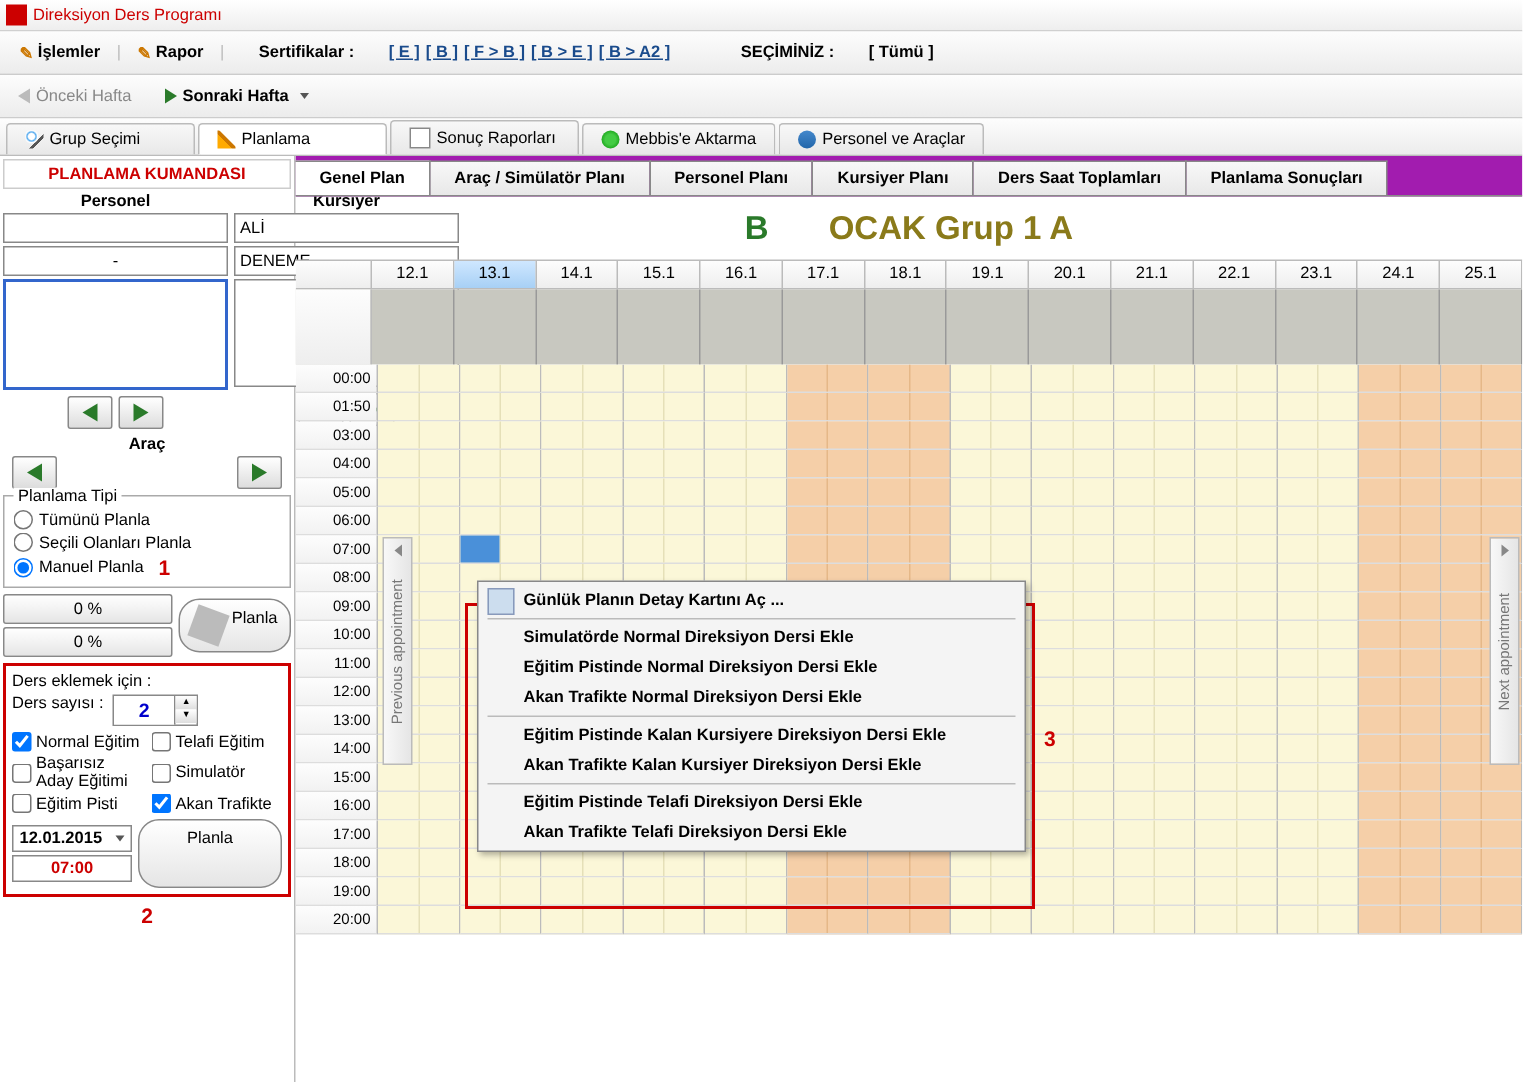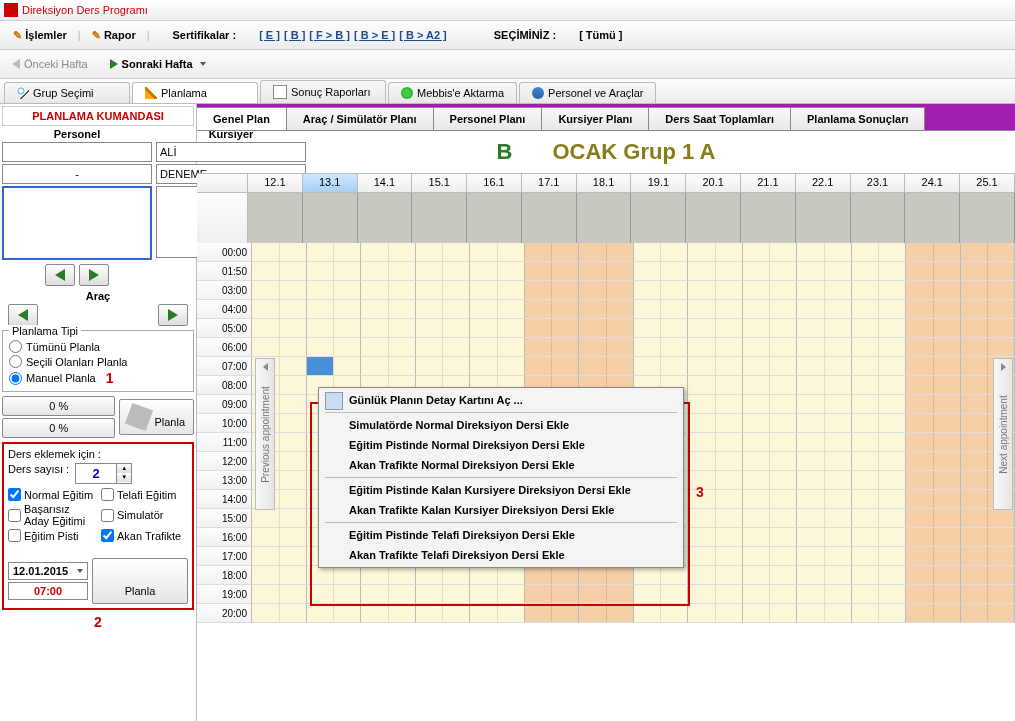--- a/index.html
+++ b/index.html
@@ -41,31 +41,31 @@
 .ar-g-l{width:0;height:0;border-top:6px solid transparent;border-bottom:6px solid transparent;border-right:10px solid #2a7a2a}
 .ar-g-r{width:0;height:0;border-top:6px solid transparent;border-bottom:6px solid transparent;border-left:10px solid #2a7a2a}
 .group-box{border:1px solid #aaa;padding:4px 6px;margin:2px 0;font-size:11px}
 .gb-title{position:relative;top:-10px;background:#fff;padding:0 3px;display:inline-block}
 .gb-body{margin-top:-8px}
 .radio-row{display:flex;align-items:center;gap:4px;padding:1px 0}
 .radio-row input{margin:0}
 .red-num{color:#c00;font-weight:bold;font-size:14px;margin-left:6px}
 .pct-row{display:flex;gap:4px;align-items:center;margin:2px 0}
 .pct-btn{flex:1;border:1px solid #888;background:linear-gradient(#fff,#e5e5e5);padding:3px;text-align:center;font-size:11px;border-radius:2px}
-.big-btn{border:1px solid #888;background:linear-gradient(#fff,#e5e5e5);padding:6px 8px;display:flex;align-items:flex-end;gap:4px;border-radius:2px;font-size:11px}
+.big-btn{border:1px solid #888;background:linear-gradient(#fff,#e5e5e5);padding:6px 8px;display:flex;align-items:flex-start;gap:4px;border-radius:14px;font-size:11px}
 .big-btn .bi{width:22px;height:22px;background:#bbb;transform:rotate(20deg)}
 .red-frame{border:2px solid #c00;padding:4px;margin:2px 0}
 .spin{display:inline-flex;border:1px solid #888}
 .spin input{border:none;width:36px;text-align:center;color:#00c;font-weight:bold;font-size:13px;padding:2px}
 .spin-btns{display:flex;flex-direction:column;border-left:1px solid #888}
 .spin-b{width:14px;height:9px;background:linear-gradient(#fff,#ddd);font-size:6px;text-align:center;line-height:9px}
 .chk-grid{display:grid;grid-template-columns:1fr 1fr;gap:2px 6px;margin:4px 0}
 .chk-item{display:flex;align-items:center;gap:3px;font-size:11px}
 .chk-item input{margin:0}
-.date-row{display:flex;gap:4px;align-items:center;margin-top:16px}
+.date-row{display:flex;gap:4px;align-items:center;margin-top:4px}
 .date-in{border:1px solid #888;padding:2px 4px;font-weight:bold;font-size:11px;width:70px;display:flex;justify-content:space-between;align-items:center}
 .date-in.red{color:#c00}
 .main{flex:1;display:flex;flex-direction:column;overflow:hidden}
 .subtabs{background:#a21caf;height:26px;display:flex;align-items:flex-end;border-bottom:1px solid #888}
 .subtab{padding:5px 16px;border:1px solid #888;border-bottom:none;margin-left:-1px;background:linear-gradient(#f8f8f8,#e8e8e8);font-weight:bold;font-size:11px}
 .subtab.sel{background:#fff}
 .plan-title{text-align:center;padding:8px;font-size:22px;font-weight:bold;color:#8a7a1a}
 .plan-title .bb{color:#2a7a2a;margin-right:40px}
 .cal-wrap{flex:1;position:relative;overflow:hidden;border-top:1px solid #bbb}
 .cal-head{display:flex;border-bottom:1px solid #bbb;background:linear-gradient(#fdfdfd,#eee);height:18px}

